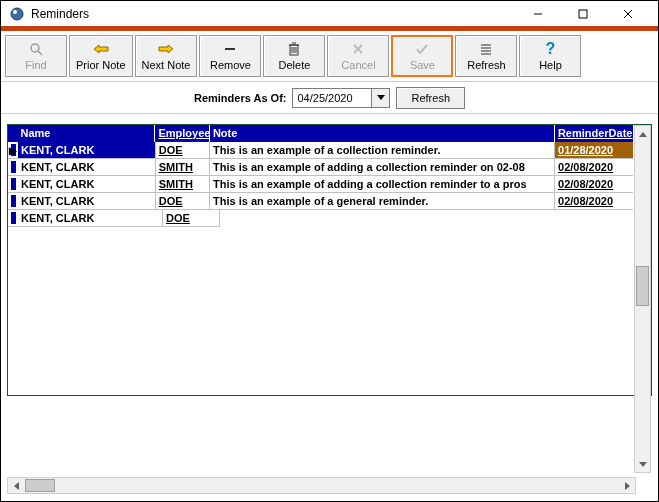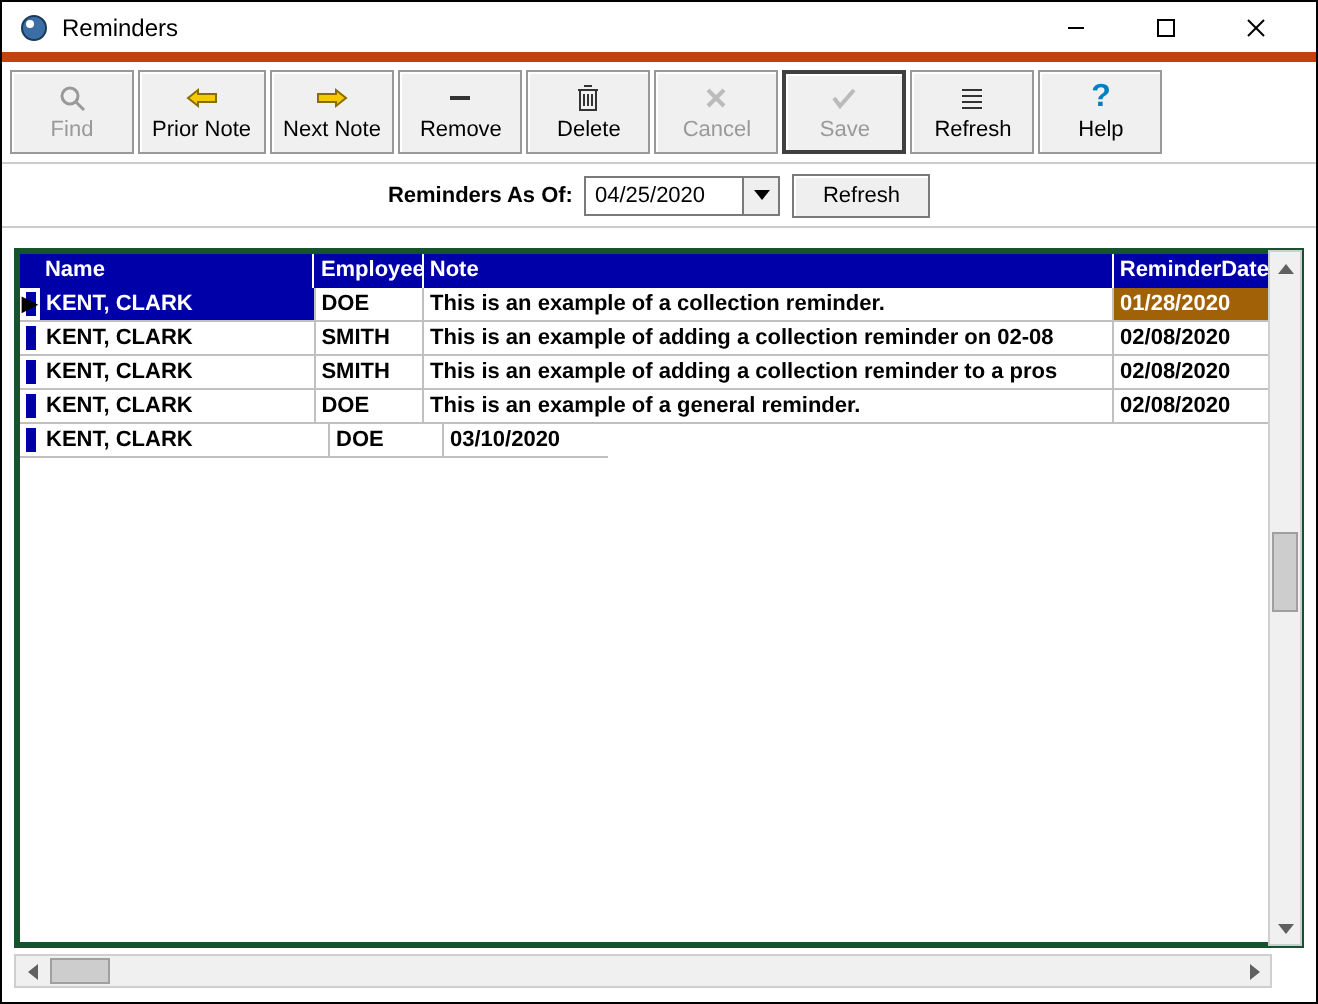--- a/index.html
+++ b/index.html
@@ -96,41 +96,41 @@
     font-family: inherit; font-size: 11px;
     cursor: pointer;
   }
 
   .grid-wrap {
     position: relative;
     height: 386px;
     padding: 10px 6px 0 6px;
   }
   .grid {
-    border: 3px solid #14532d;
+    border: 1px solid #14532d;
     width: 100%;
-    height: 350px;
+    height: 272px;
     overflow: hidden;
     position: relative;
     background: #fff;
   }
   .ghead {
     display: flex;
     background: #0000a8;
     color: #fff;
     font-weight: bold;
     height: 17px;
     line-height: 17px;
   }
   .gcell { overflow: hidden; white-space: nowrap; text-overflow: clip; padding: 0 3px; }
   .ghead .gcell { border-right: 1px solid #fff; }
   .col-name { width: 145px; }
-  .col-emp { width: 57px; }
+  .col-emp { width: 57px; text-decoration: underline; }
   .col-note { width: 345px; flex: 0 0 345px; }
-  .col-date { width: 82px; text-align: left; }
+  .col-date { width: 82px; text-align: left; text-decoration: underline; }
 
   .grow {
     display: flex;
     height: 17px;
     line-height: 17px;
     color: #000;
     font-weight: bold;
     background: #fff;
   }
   .grow .gcell { border-right: 1px solid #c0c0c0; border-bottom: 1px solid #c0c0c0; }
@@ -263,21 +263,21 @@
   </div>
   <div class="tool-btn disabled">
     <span class="t-icon">
       <svg width="12" height="12">
           <line x1="2" y1="2" x2="10" y2="10" stroke="#bbb" stroke-width="2"></line>
           <line x1="10" y1="2" x2="2" y2="10" stroke="#bbb" stroke-width="2"></line>
         </svg>
     </span>
     <span class="t-label">Cancel</span>
   </div>
-  <div class="tool-btn disabled" style="border:2px solid #404040">
+  <div class="tool-btn disabled" style="border:2px solid #f97316">
     <span class="t-icon">
       <svg width="14" height="12">
           <polyline points="2,6 5,10 12,2" fill="none" stroke="#bbb" stroke-width="2"></polyline>
         </svg>
     </span>
     <span class="t-label">Save</span>
   </div>
   <div class="tool-btn">
     <span class="t-icon">
       <svg width="12" height="12">
@@ -357,21 +357,20 @@
             <div class="gcell col-emp">DOE</div>
             <div class="gcell col-note">This is an example of a general reminder.</div>
             <div class="gcell col-date col-date-cell" style="border-right:none">02/08/2020</div>
           </div>
           <div class="grow">
             <div class="gmark">
               <span class="marker"></span>
             </div>
             <div class="gcell col-name col-name-cell">KENT, CLARK</div>
             <div class="gcell col-emp">DOE</div>
-            <div class="gcell col-date col-date-cell" style="border-right:none">03/10/2020</div>
           </div>
         </div>
     </div>
   </div>
 
   <div class="vscroll">
     <div class="arrow">
       <svg width="8" height="6">
           <polygon points="4,0 8,5 0,5" fill="#606060"></polygon>
         </svg>

